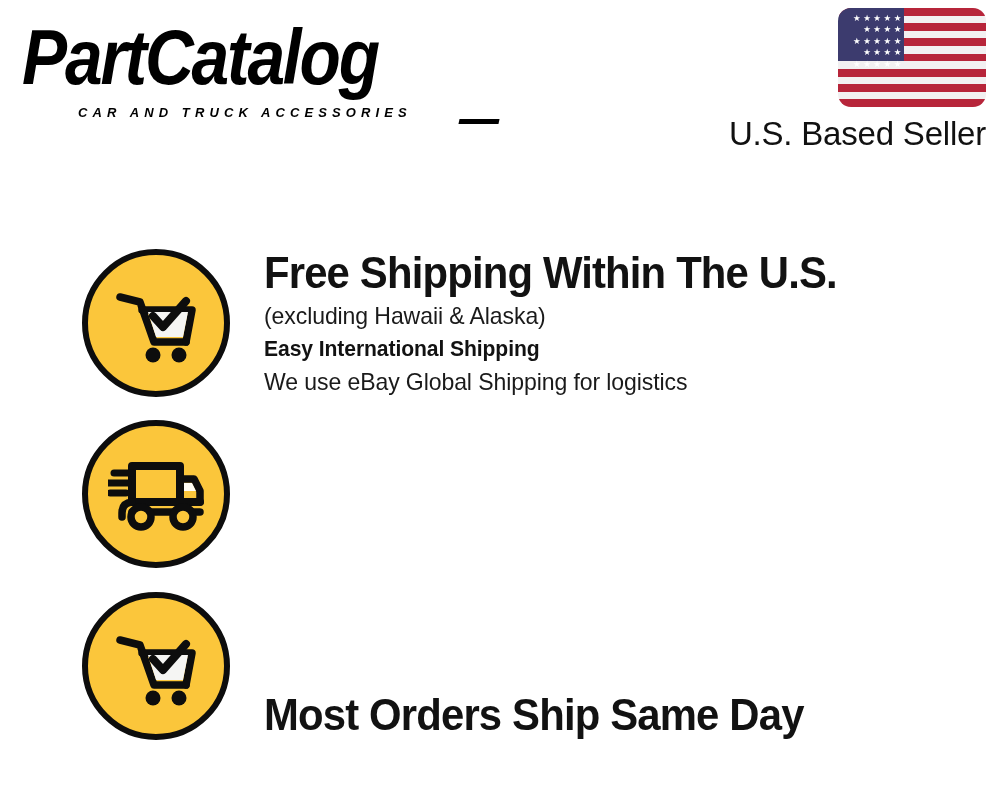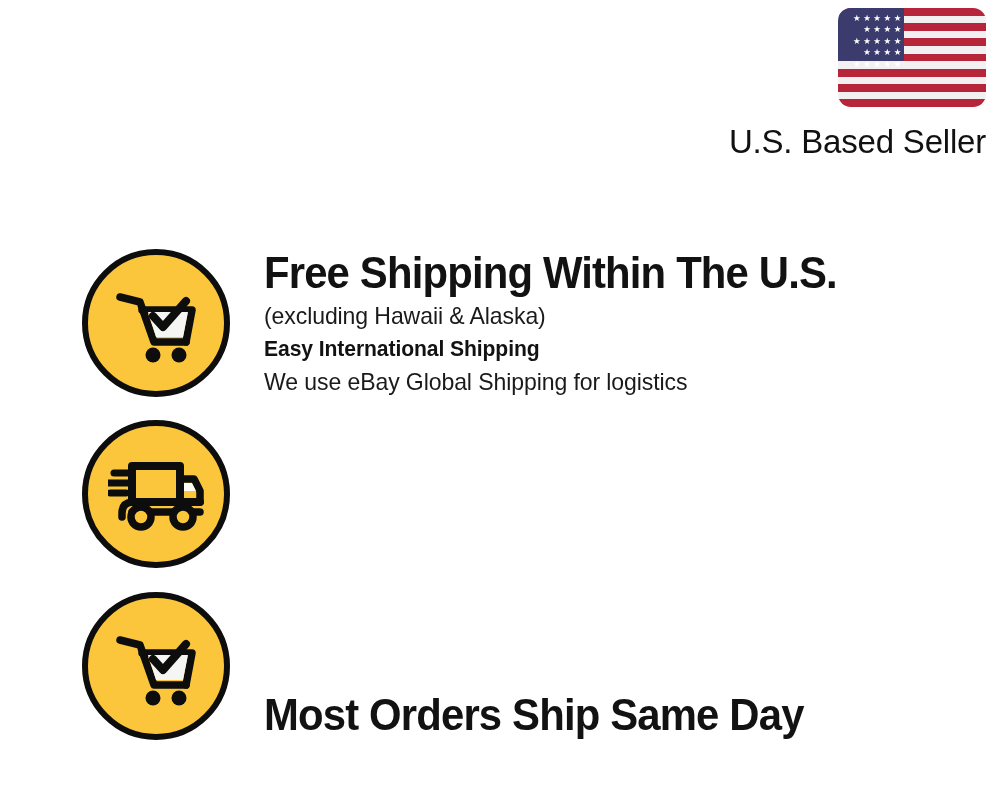--- a/index.html
+++ b/index.html
@@ -113,21 +113,21 @@
   .flag .star-row {
     display: block;
     white-space: nowrap;
     height: 11.4px;
   }
   .flag .star-row span { margin-right: 2.6px; }
   .flag .star-row.offset { padding-left: 5px; }
 
   .seller-text {
     display: block;
-    margin-top: 12px;
+    margin-top: 4px;
     font-family: "Liberation Sans", sans-serif;
     font-weight: 400;
     font-size: 33px;
     line-height: 38px;
     letter-spacing: -0.2px;
     color: #111111;
     white-space: nowrap;
   }
 
   
@@ -203,20 +203,25 @@
     color: #121212;
   }
   .benefit-sub.lead { margin-top: 2px; }
   .benefit-sub.tail { margin-top: 0px; }
 </style>
 </head>
 <body>
 
 <div class="header">
 
+  <div class="brand-logo">
+    <div class="brand-wordmark">PartCatalog</div>
+    <div class="brand-tagline">CAR AND TRUCK ACCESSORIES</div>
+    <div class="tagline-rule"></div>
+  </div>
 
   <div class="seller-block">
     <div class="flag">
       <div class="stripe" style="top:0px"></div>
       <div class="stripe" style="top:15.23px"></div>
       <div class="stripe" style="top:30.46px"></div>
       <div class="stripe" style="top:45.69px"></div>
       <div class="stripe" style="top:60.92px"></div>
       <div class="stripe" style="top:76.15px"></div>
       <div class="stripe" style="top:91.38px"></div>

